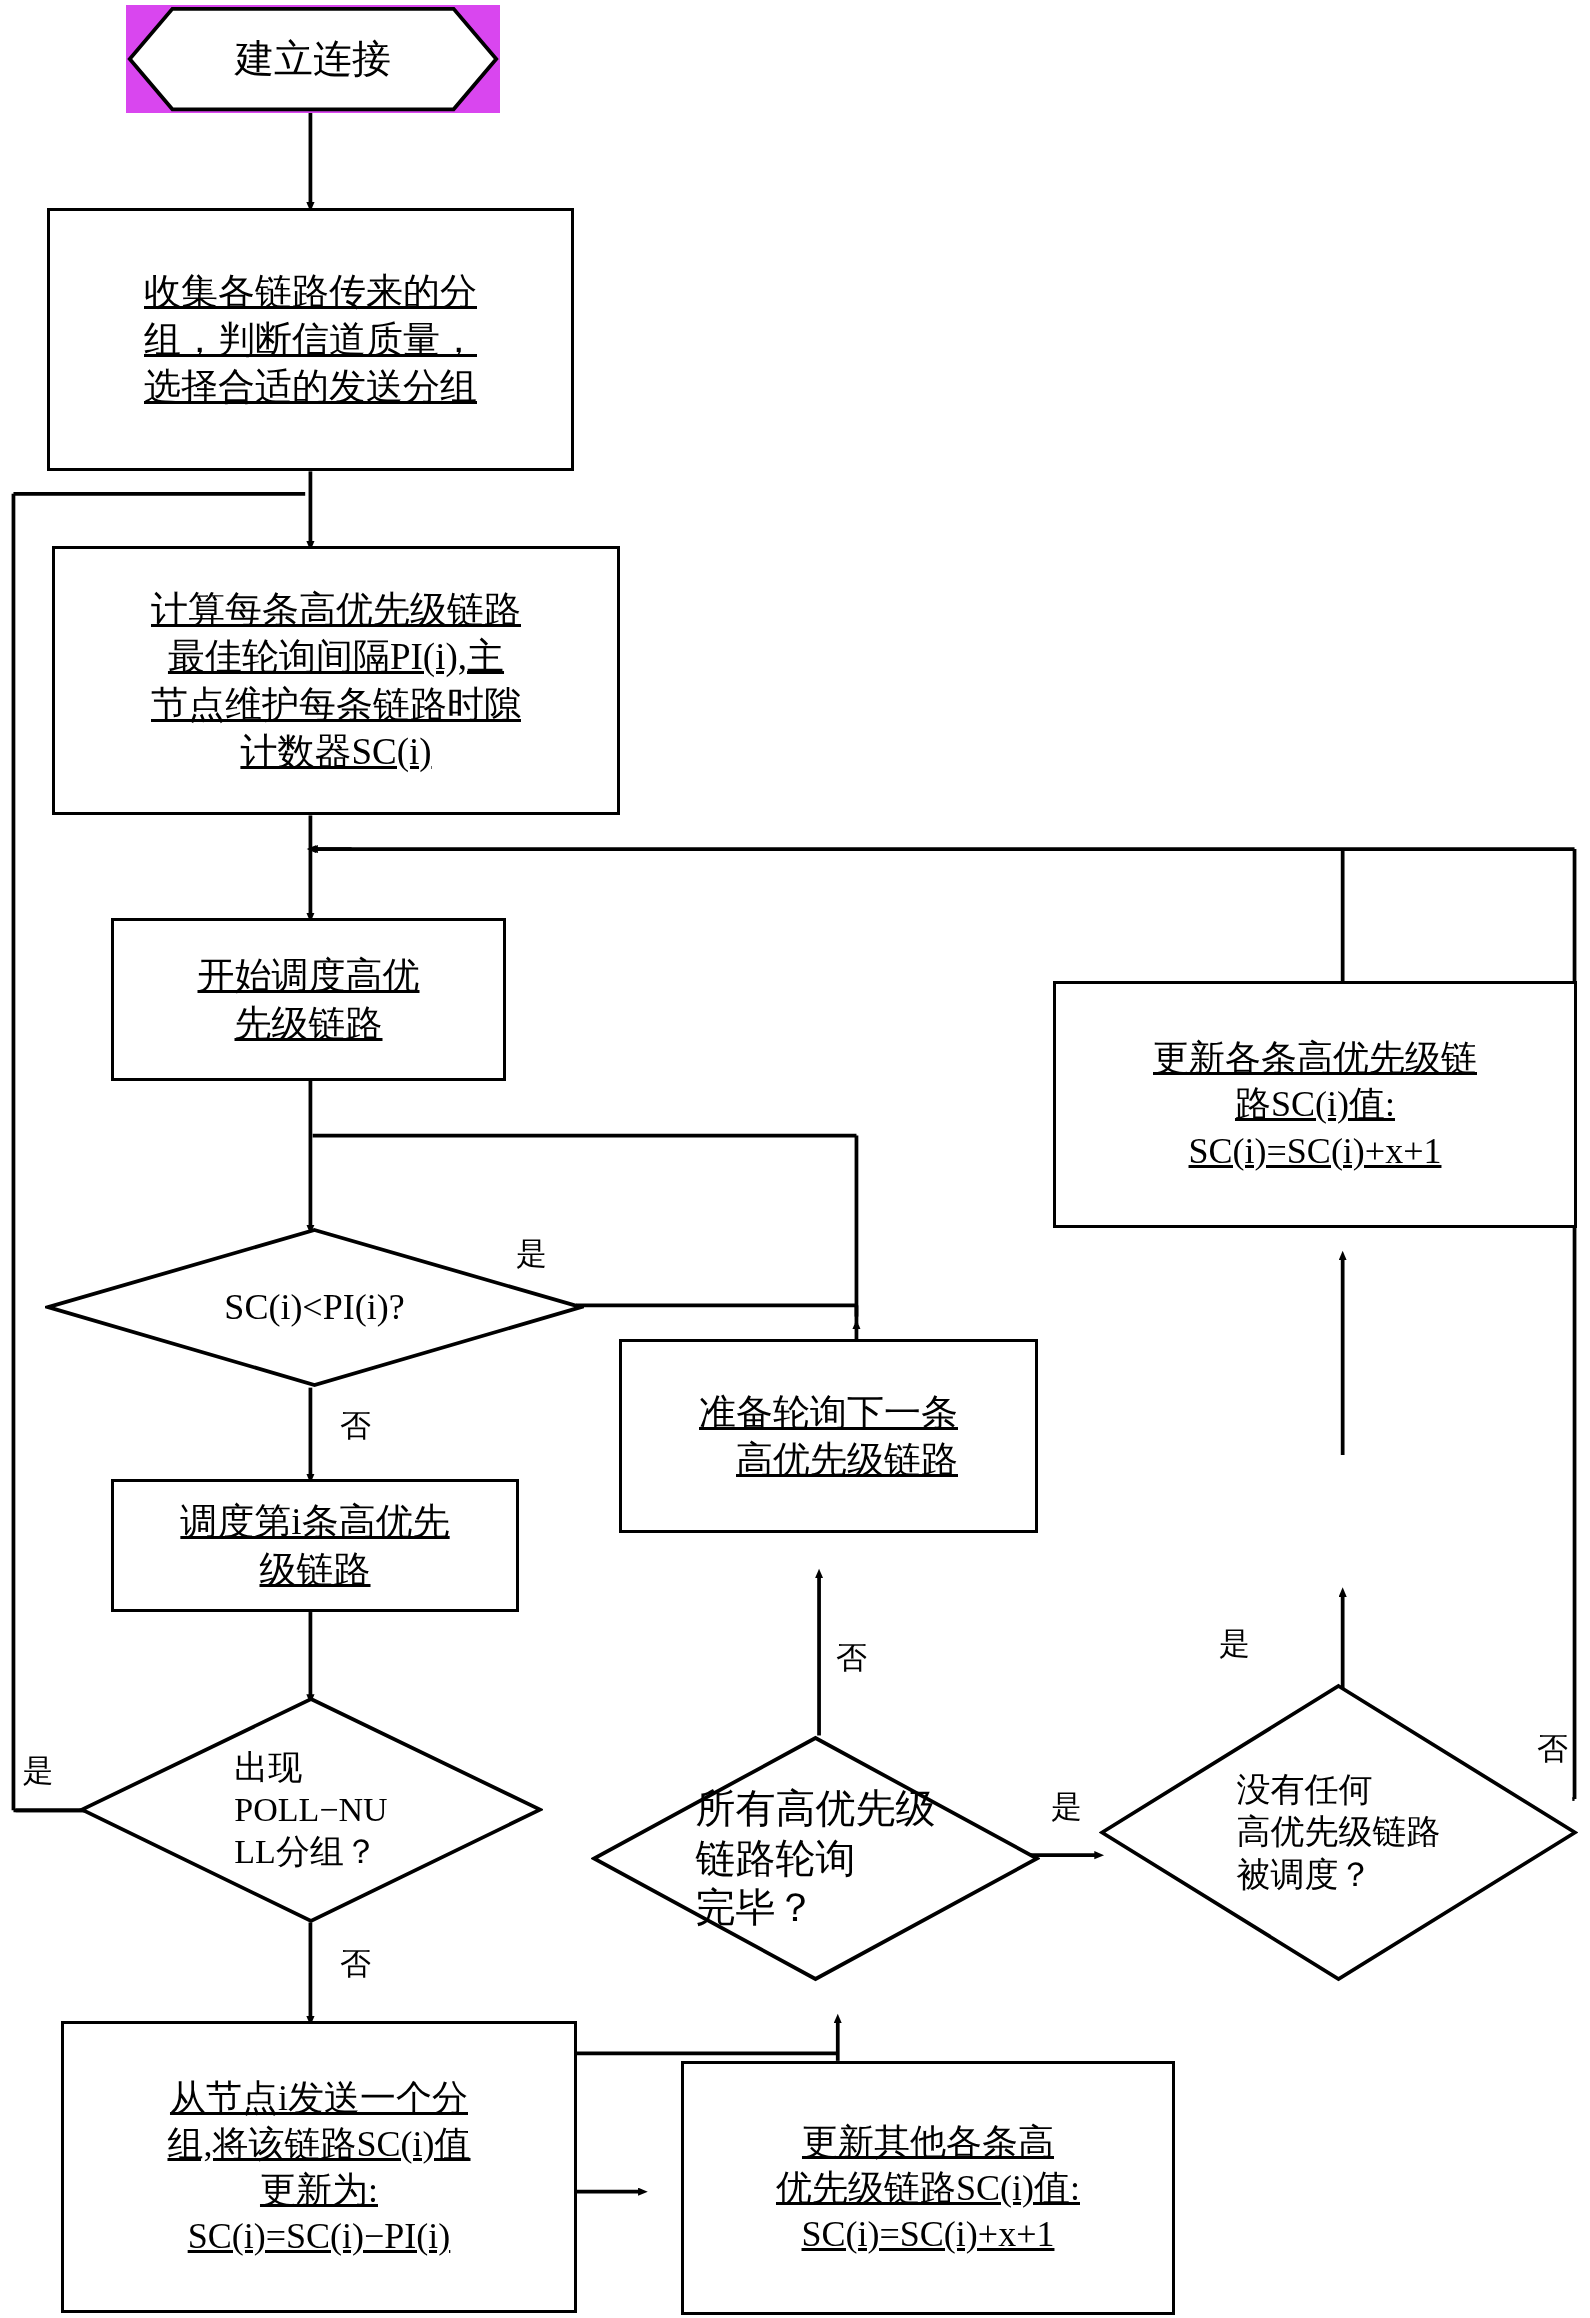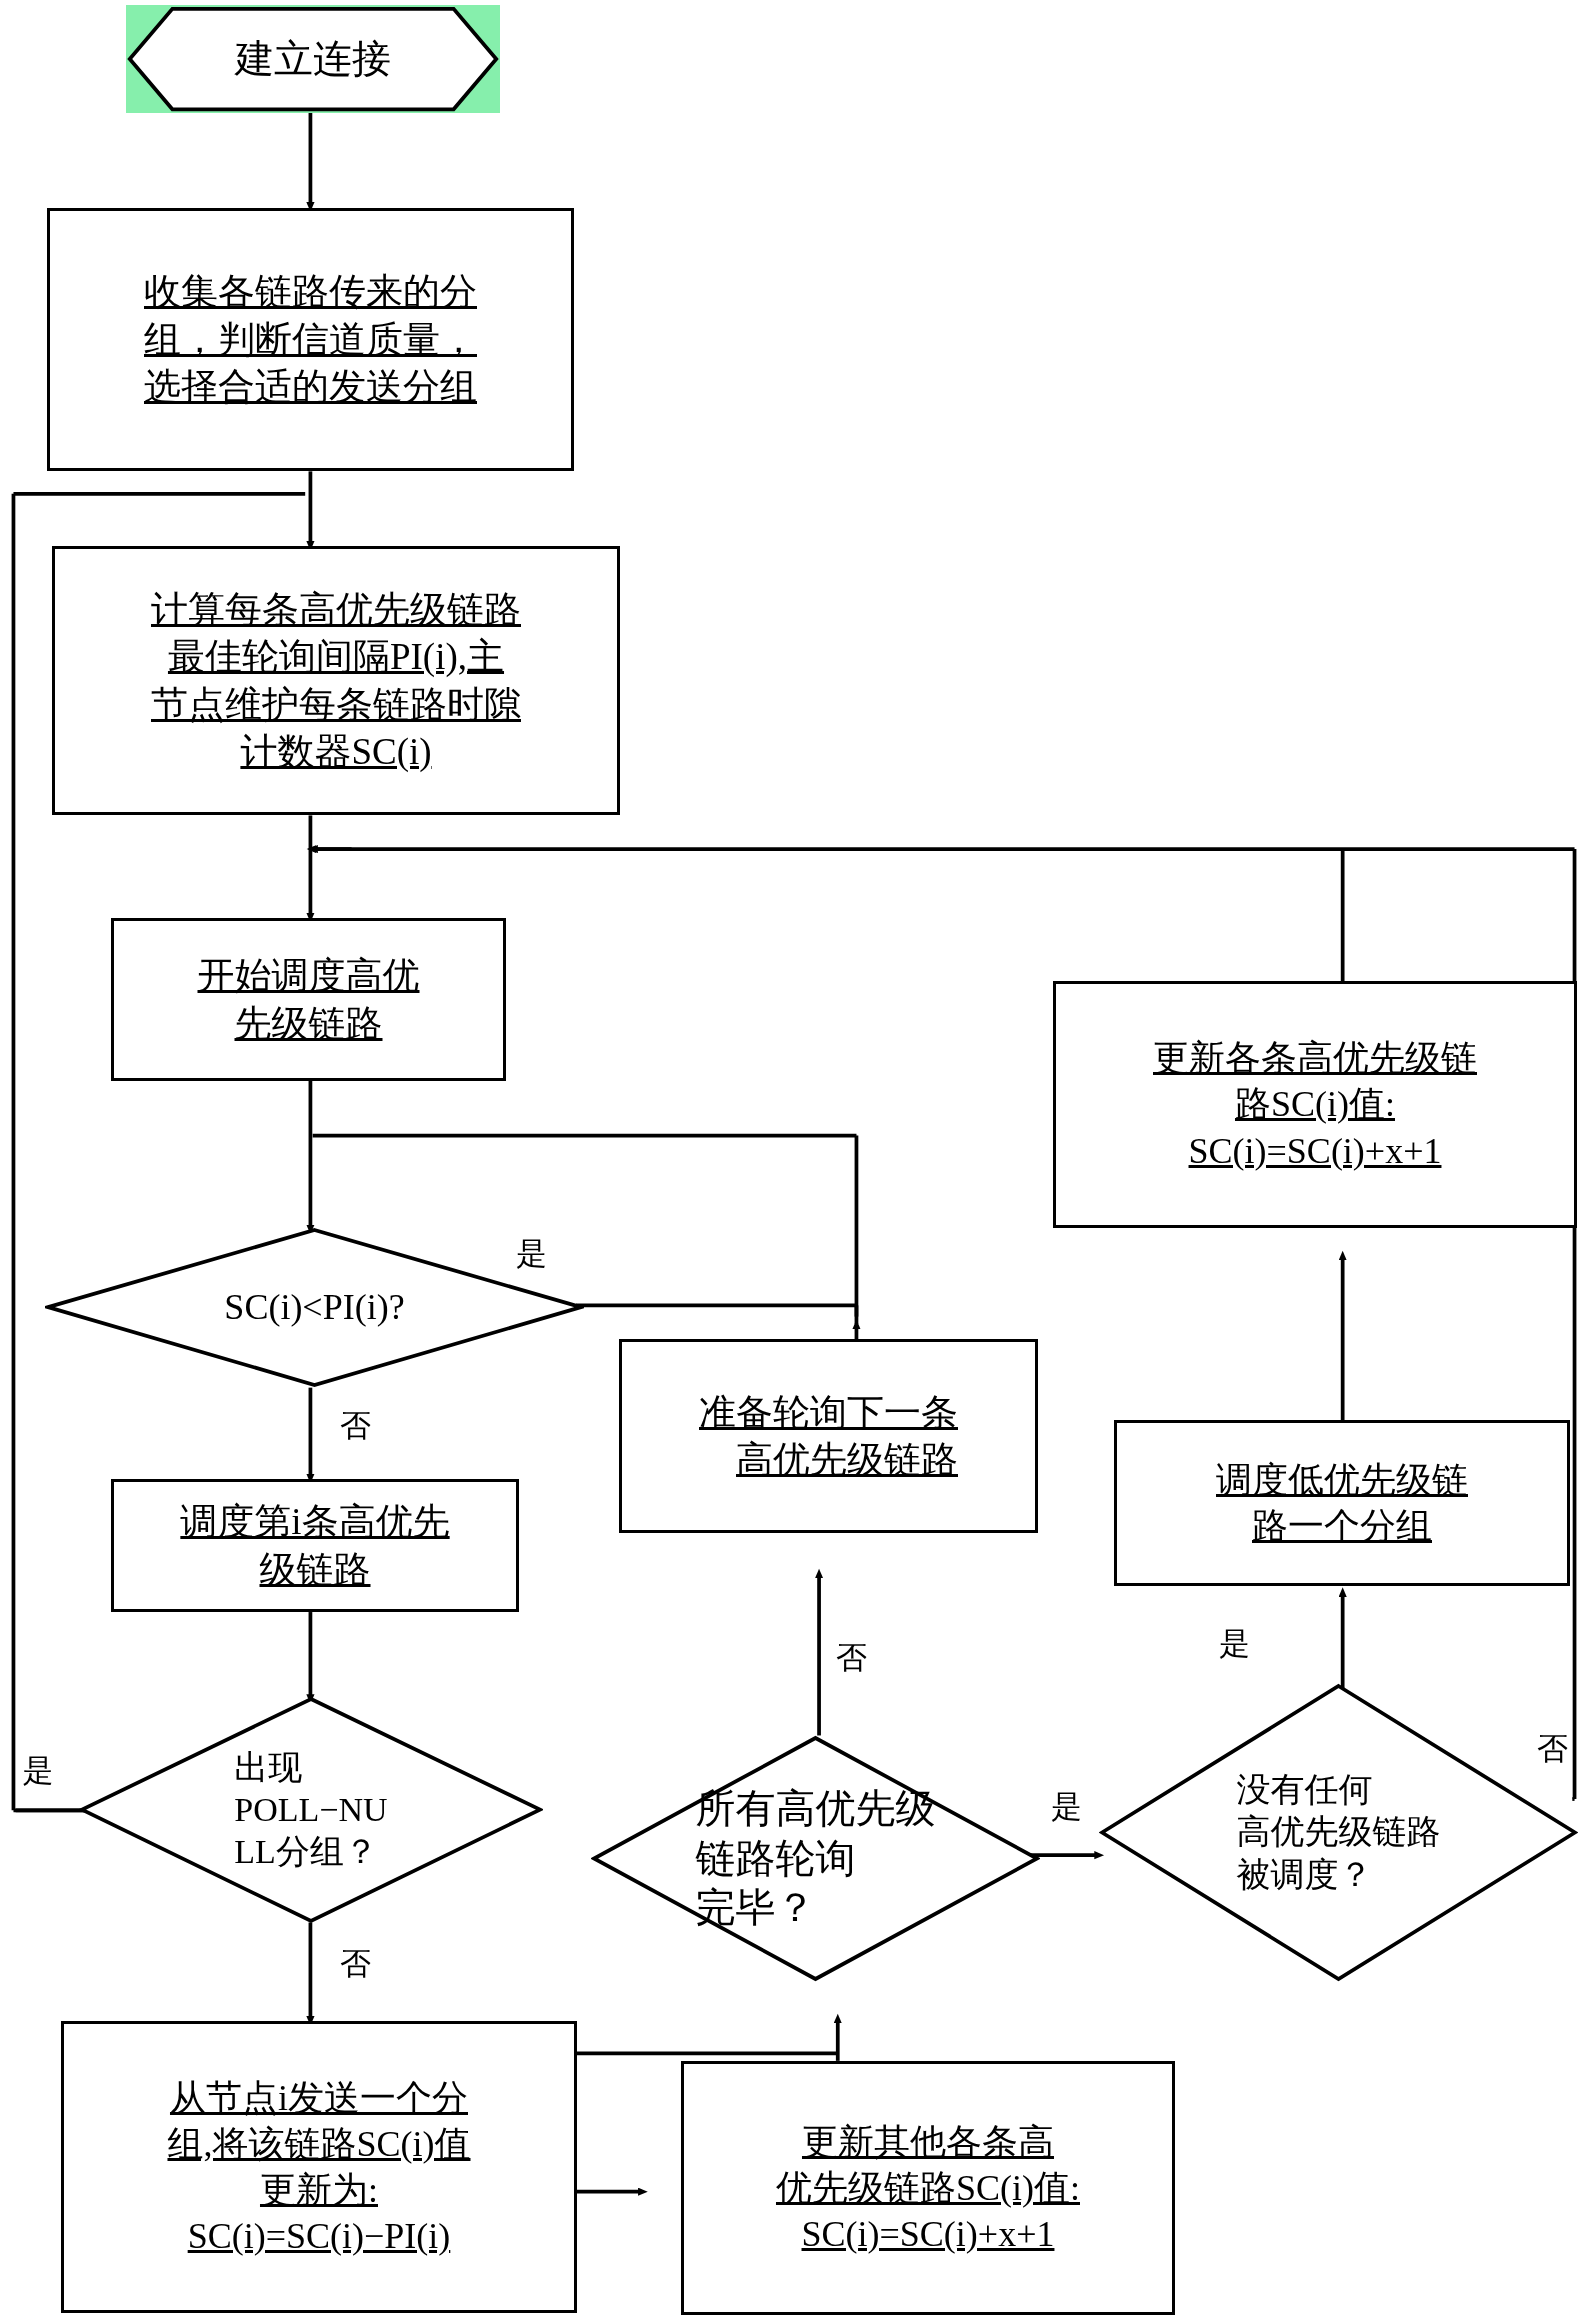--- a/index.html
+++ b/index.html
@@ -28,21 +28,21 @@
     color: #000000;
     line-height: 1.28;
     white-space: pre-line;
   }
   .box {
     border: 3.7px solid #000000;
     background: #ffffff;
     text-decoration: underline;
   }
   .hexagon {
-    background: #86efac;
+    background: #d946ef;
   }
   .diamond-wrap {
     position: absolute;
   }
   .diamond-label {
     position: absolute;
     left: 0;
     top: 0;
     width: 100%;
     height: 100%;
@@ -210,24 +210,20 @@
 
   <div class="diamond-wrap" style="left:1099px; top:1683px; width:479px; height:299px;">
     <svg width="479" height="299" viewBox="0 0 640 400" preserveAspectRatio="none">
       <polygon points="320,4 636,200 320,396 4,200" fill="#fff" stroke="#000" stroke-width="5"></polygon>
     </svg>
     <div class="diamond-label" style="font-size:34px;">没有任何
 高优先级链路
 被调度？</div>
   </div>
 
-  <div class="node box" style="left:1114px; top:1420px; width:456px; height:166px; font-size:36px;">
-    <span>调度低优先级链
-路一个分组</span>
-  </div>
 
   <div class="node box" style="left:1053px; top:981px; width:524px; height:247px; font-size:36px;">
     <span>更新各条高优先级链
 路SC(i)值:
 SC(i)=SC(i)+x+1</span>
   </div>
 
   <div class="edge-label" style="left:516px; top:1233px;">是</div>
   <div class="edge-label" style="left:340px; top:1405px;">否</div>
   <div class="edge-label" style="left:22.4px; top:1750px;">是</div>

